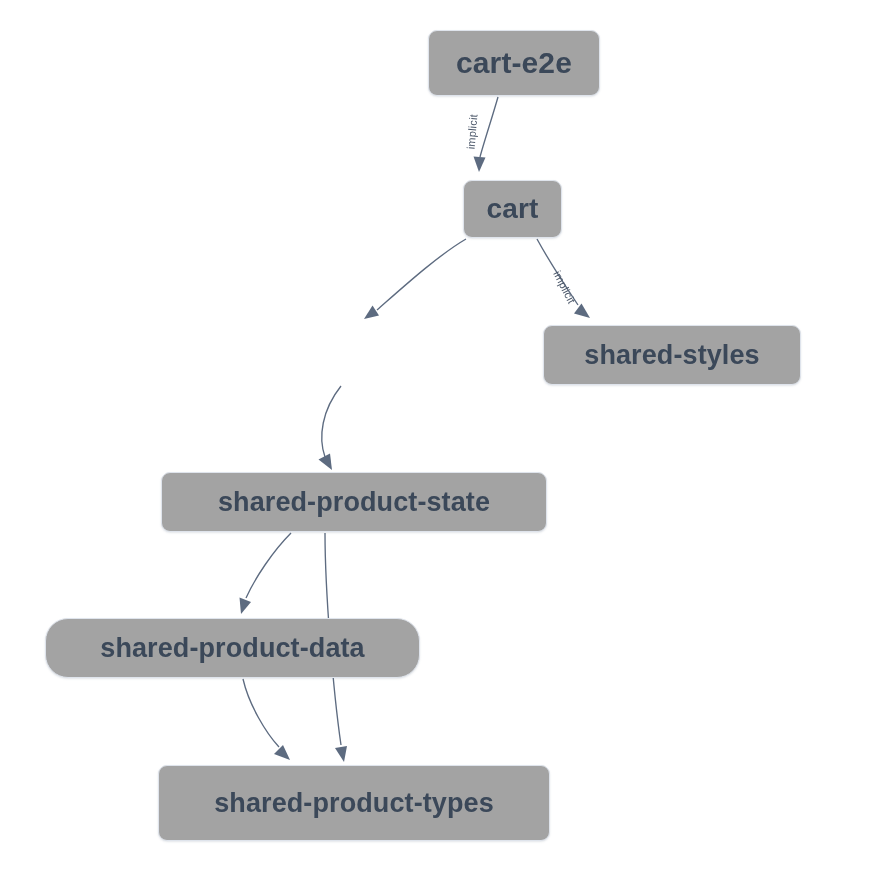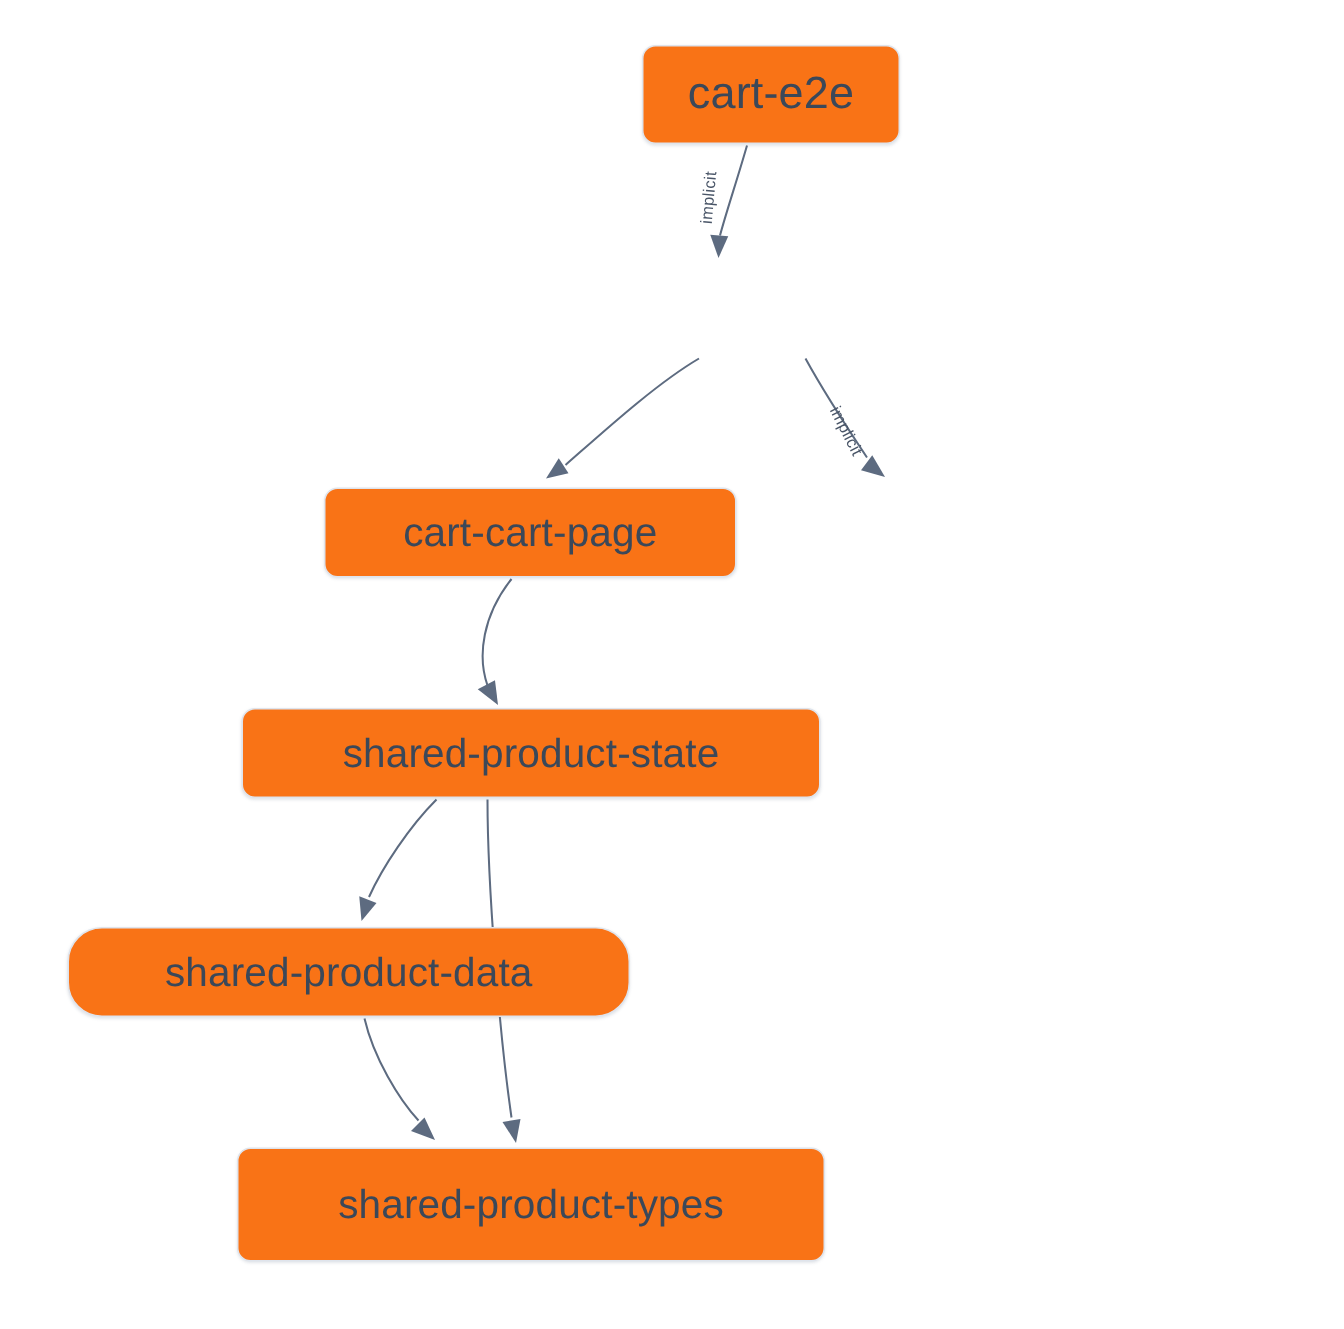--- a/index.html
+++ b/index.html
@@ -27,27 +27,27 @@
     width: 896px;
     height: 886px;
     pointer-events: none;
   }
   .graph-node {
     position: absolute;
     box-sizing: border-box;
     display: flex;
     align-items: center;
     justify-content: center;
-    background: #f97316;
+    background: #a3a3a3;
     border: 1px solid #dfe4ec;
     border-radius: 9px;
     box-shadow: 0 1px 2px rgba(100, 115, 140, 0.18);
     color: #3b4859;
     font-family: "Liberation Sans", sans-serif;
-    font-weight: 400;
+    font-weight: 700;
     letter-spacing: 0.1px;
     white-space: nowrap;
     user-select: none;
   }
   .node-label {
     display: block;
     line-height: 1;
   }
   .edge-path {
     fill: none;
@@ -108,25 +108,28 @@
       <path class="edge-path" d="M 243,679 C 249,705 266,733 279,747"></path>
       <path class="edge-arrow" d="M 290,760 L 274,754 L 283,745 Z"></path>
     </g>
 
   </svg>
 
   <div class="graph-node" style="left:428px; top:30px; width:172px; height:66px; font-size:30px;">
     <span class="node-label">cart-e2e</span>
   </div>
 
-
-  <div class="graph-node" style="left:216px; top:325px; width:275px; height:60px; font-size:27px;">
-    <span class="node-label">cart-cart-page</span>
+  <div class="graph-node" style="left:463px; top:180px; width:99px; height:58px; font-size:28px;">
+    <span class="node-label">cart</span>
   </div>
 
+
+  <div class="graph-node" style="left:543px; top:325px; width:258px; height:60px; font-size:27px;">
+    <span class="node-label">shared-styles</span>
+  </div>
 
   <div class="graph-node" style="left:161px; top:472px; width:386px; height:60px; font-size:27px;">
     <span class="node-label">shared-product-state</span>
   </div>
 
   <div class="graph-node" style="left:45px; top:618px; width:375px; height:60px; font-size:27px;border-radius:23px;">
     <span class="node-label">shared-product-data</span>
   </div>
 
   <div class="graph-node" style="left:158px; top:765px; width:392px; height:76px; font-size:27px;">

